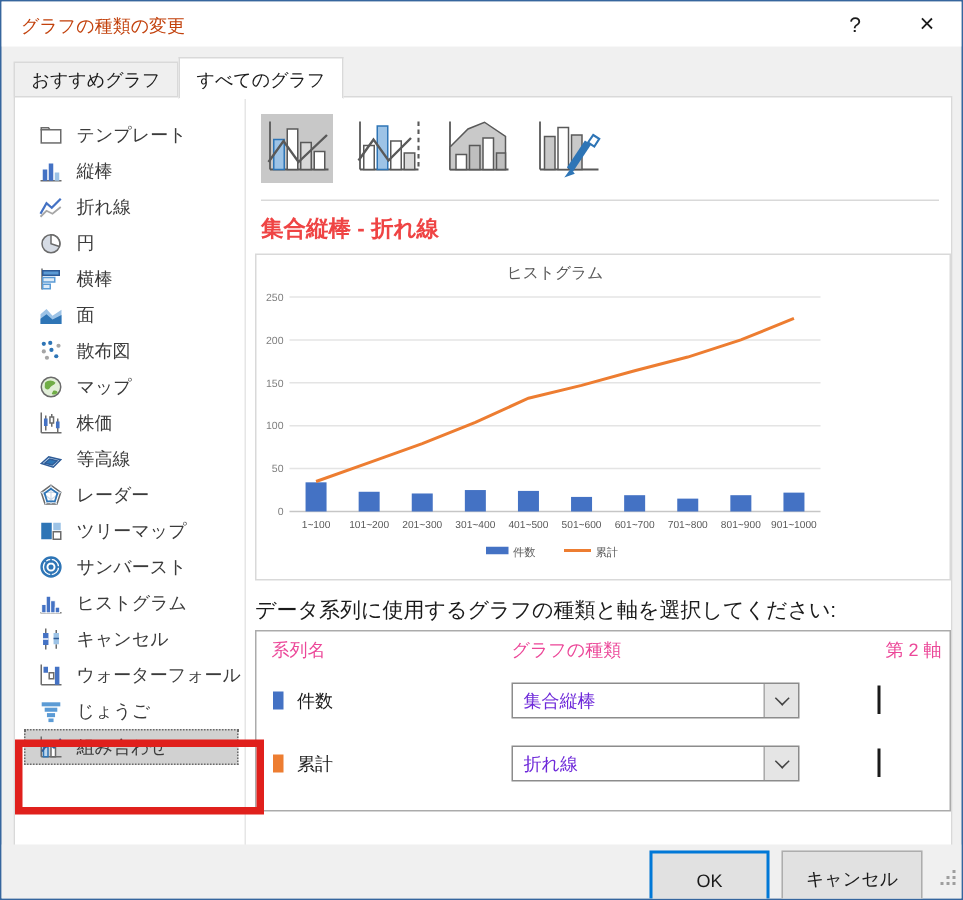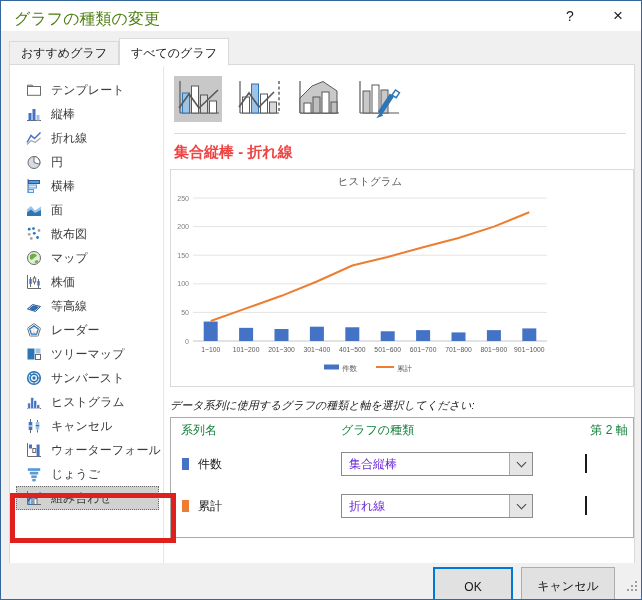--- a/index.html
+++ b/index.html
@@ -2,21 +2,21 @@
 <html><head>
 <meta charset="utf-8">
 <style>
   * { box-sizing: border-box; margin: 0; padding: 0; }
   body { background:#ffffff; font-family:"Liberation Sans","DejaVu Sans",sans-serif; }
   .dialog { position:relative; width:642px; height:600px; background:#F0F0F0;
             border:1px solid #36669E; overflow:hidden; }
 
   
   .titlebar { position:absolute; left:0; top:0; right:0; height:30px; background:#fff; }
-  .title { position:absolute; left:13px; top:8px; font-size:16px; color:#4d7c0f; }
+  .title { position:absolute; left:13px; top:8px; font-size:12px; color:#c2410c; }
   .win-btn { position:absolute; top:2px; width:34px; height:26px; text-align:center;
              line-height:26px; color:#1A1A1A; cursor:default; }
   .help-btn { left:552px; font-size:14px; }
   .close-btn { left:600px; font-size:17px; }
 
   
   .tabstrip { position:absolute; left:0; top:30px; right:0; height:34px;
               display:flex; align-items:flex-end; padding-left:8px; }
   .tab { height:24px; line-height:23px; padding:0 11px; font-size:12px; color:#1A1A1A;
          background:#EFEFEF; border:1px solid #D9D9D9; margin-right:0; }
@@ -37,26 +37,26 @@
   .sb-icon svg { display:block; }
 
   
   .main { flex:1; position:relative; }
   .thumbs { display:flex; gap:12px; margin:11px 0 0 10px; }
   .thumb { width:48px; height:46px; display:flex; align-items:center; justify-content:center; }
   .thumb.selected { background:#C8C8C8; }
   .thumbs-sep { border:none; border-top:1px solid #D9D9D9; margin:11px 8px 0 10px; }
   .heading { margin:9px 0 7px 10px; font-size:15px; font-weight:bold; color:#ef4444; }
   .chartbox { margin-left:6px; width:464px; height:218px; border:1px solid #D9D9D9; background:#fff; }
-  .instruction { margin:11px 0 4px 6px; font-size:11px; color:#1A1A1A;font-style:italic; }
+  .instruction { margin:11px 0 4px 6px; font-size:14px; color:#1A1A1A; }
 
   
   .series-table { margin-left:6px; width:464px; border:1px solid #ABABAB; background:#fff; padding-bottom:10px; }
   .st-header, .st-row { display:grid; grid-template-columns:170px 244px 48px; align-items:center; }
-  .st-header { height:25px; font-size:12px; color:#15803d; }
+  .st-header { height:25px; font-size:12px; color:#ec4899; }
   .st-row { height:42px; }
   .st-h1 { padding-left:10px; }
   .st-h3 { text-align:center; white-space:nowrap; }
   .series-cell { display:flex; align-items:center; gap:9px; padding-left:11px; font-size:12px; color:#1A1A1A; }
   .swatch { width:7px; height:12px; }
   .select { width:192px; height:24px; border:1px solid #8C8C8C; background:#fff;
             display:flex; align-items:center; position:relative; font-size:12px; color:#6d28d9;
             padding-left:7px; }
   .chev-btn { position:absolute; right:0; top:0; width:23px; height:22px; background:#E5E5E5;
               border-left:1px solid #ABABAB; display:flex; align-items:center; justify-content:center; }

